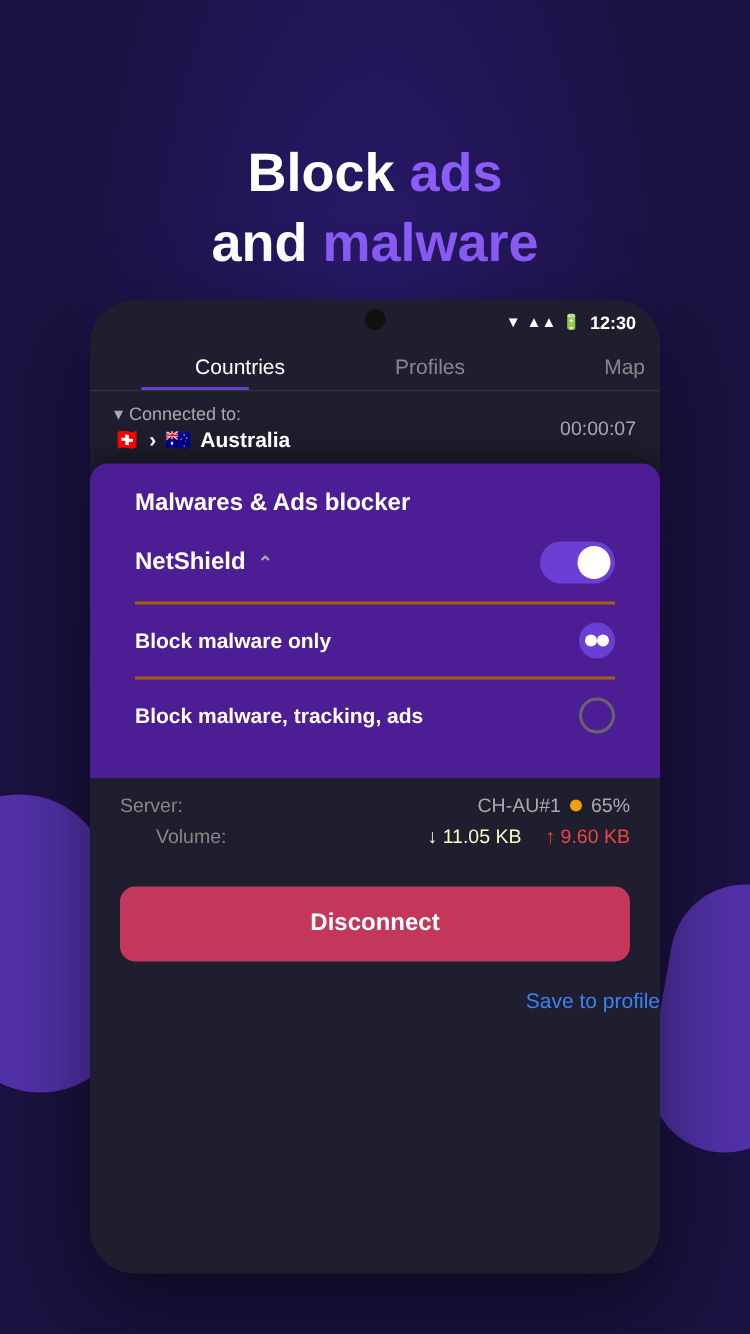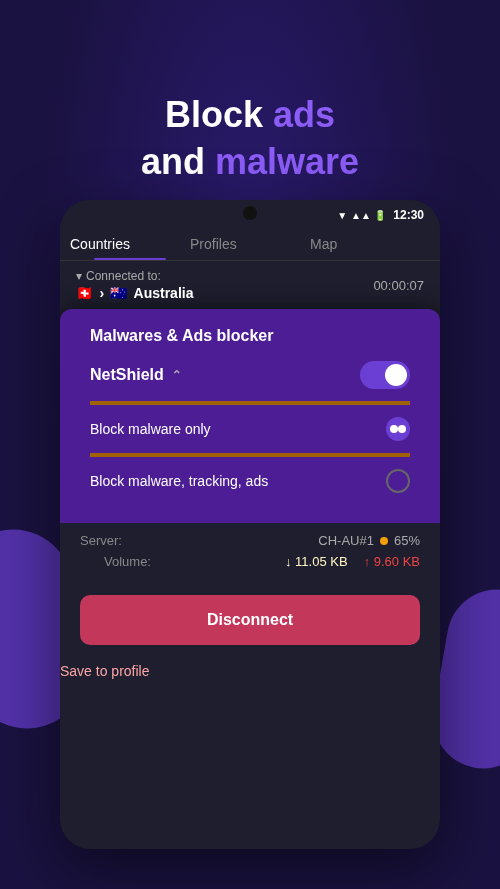--- a/index.html
+++ b/index.html
@@ -104,21 +104,21 @@
 
     
     .tabs {
       display: flex;
       background: #1e1e2e;
       border-bottom: 1px solid #333;
       padding: 0 10px;
     }
     .tab {
       flex: 1;
-      text-align: left;
+      text-align: right;
       padding: 10px 0 8px;
       font-size: 14px;
       color: #888;
       cursor: pointer;
       position: relative;
     }
     .tab.active {
       color: #ffffff;
     }
     .tab.active::after {
@@ -220,24 +220,25 @@
       background: #fff;
       border-radius: 50%;
     }
 
     
     .radio-option {
       display: flex;
       align-items: center;
       justify-content: space-between;
       padding: 12px 0;
-      border-top: 4px solid #a16207;
+      border-top: 2px solid #a16207;
       color: #ffffff;
       font-size: 14px;
       cursor: pointer;
+      font-weight: bold;
     }
 
     .radio-circle {
       width: 24px;
       height: 24px;
       border-radius: 50%;
       border: 2px solid #6b3fd4;
       display: flex;
       align-items: center;
       justify-content: center;
@@ -313,22 +314,22 @@
       padding: 16px;
       width: calc(100% - 40px);
       font-size: 16px;
       font-weight: 600;
       cursor: pointer;
       text-align: center;
     }
 
     
     .save-profile {
-      text-align: left;
-      color: #fca5a5;
+      text-align: right;
+      color: #3b82f6;
       font-size: 14px;
       padding: 10px 0 16px;
       cursor: pointer;
     }
 
     
     .camera-notch {
       position: absolute;
       top: 6px;
       left: 50%;

